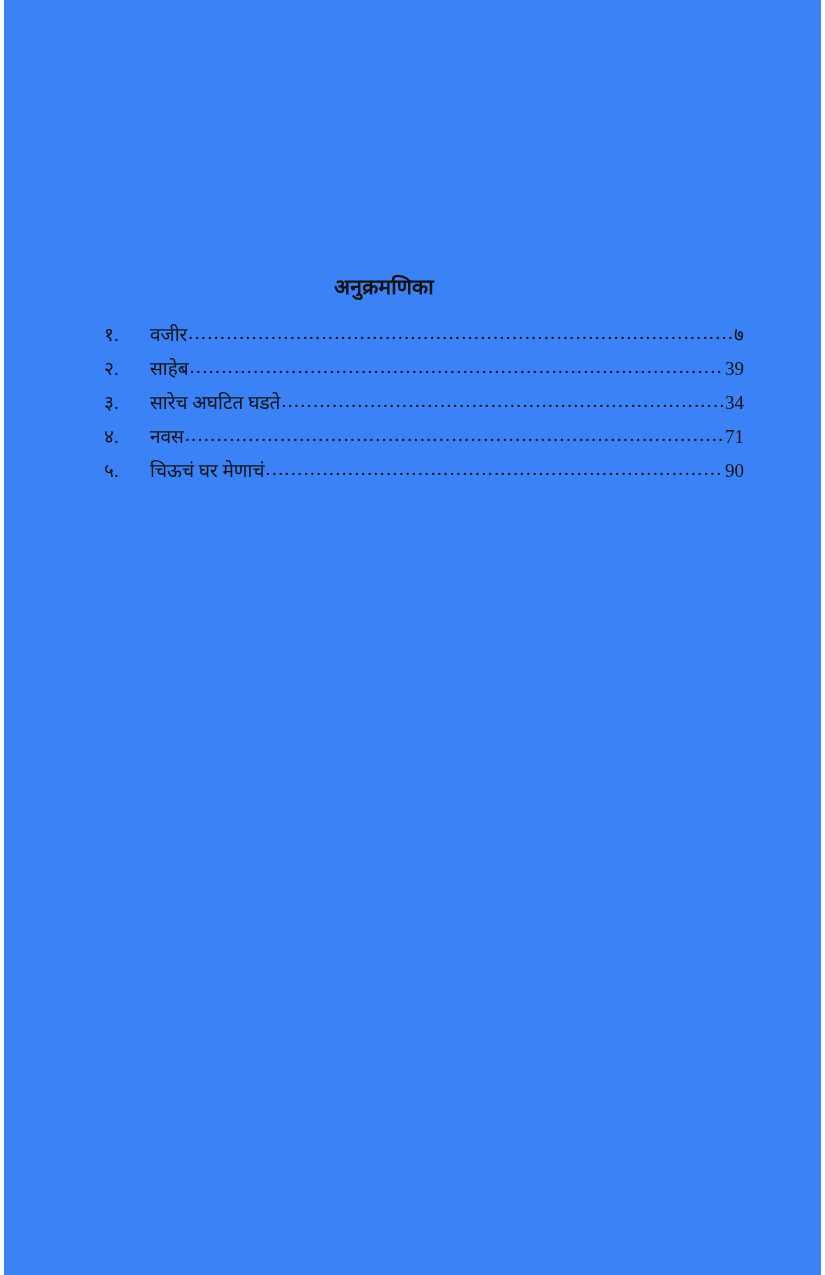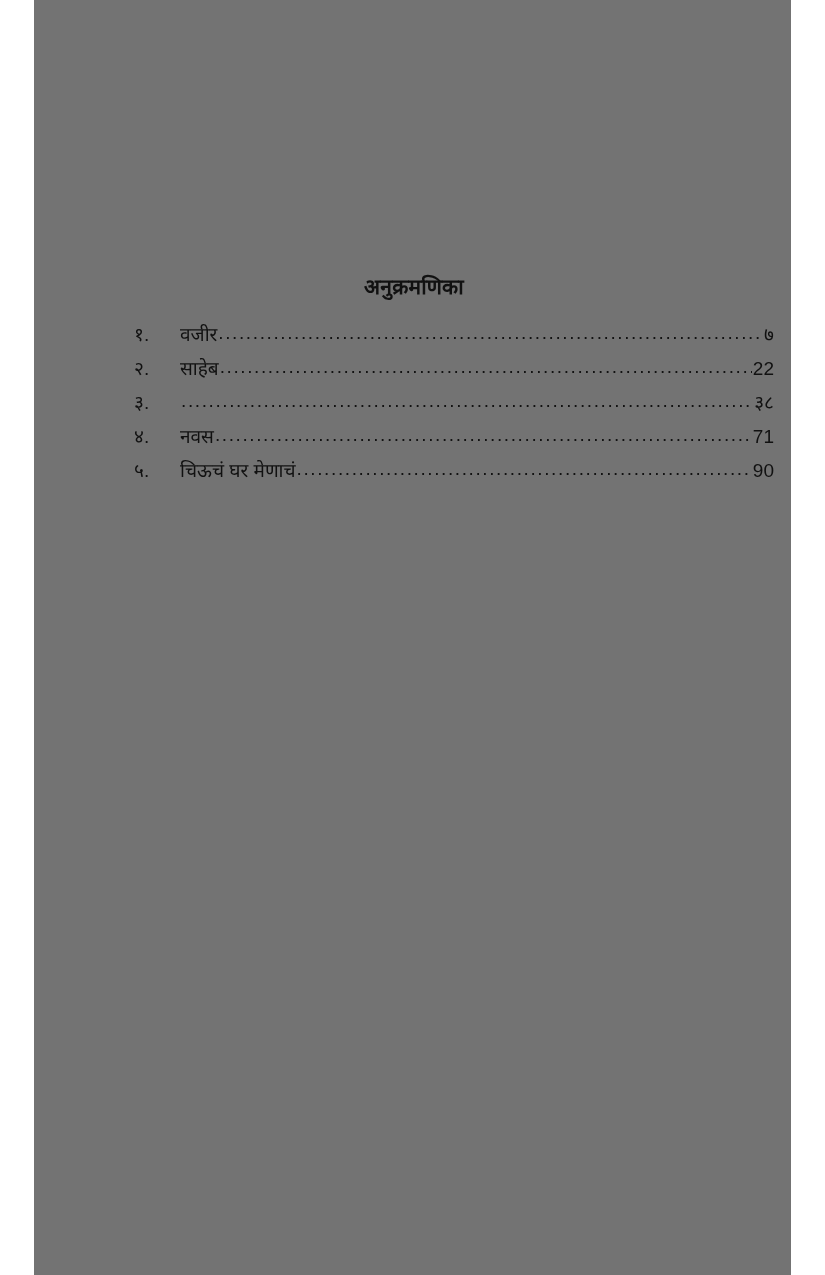--- a/index.html
+++ b/index.html
@@ -2,26 +2,26 @@
 <html><head>
 <meta charset="utf-8">
 <style>
   html, body {
     margin: 0;
     padding: 0;
     background: #ffffff;
   }
   .page {
     position: relative;
-    width: 757px;
+    width: 817px;
     height: 1275px;
-    background: #737373;
+    background: #3b82f6;
     margin: 0 auto;
     overflow: hidden;
-    font-family: Liberation Sans, sans-serif;
+    font-family: Liberation Serif, serif;
     color: #000000;
   }
   .toc {
     position: absolute;
     left: 100px;
     top: 272px;
     width: 640px;
   }
   .toc-title {
     text-align: center;
@@ -78,26 +78,27 @@
       <li class="toc-item">
         <span class="toc-num">१.</span>
         <span class="toc-label">वजीर</span>
         <span class="toc-dots">...........................................................................................................</span>
         <span class="toc-page">७</span>
       </li>
       <li class="toc-item">
         <span class="toc-num">२.</span>
         <span class="toc-label">साहेब</span>
         <span class="toc-dots">...........................................................................................................</span>
-        <span class="toc-page">22</span>
+        <span class="toc-page">39</span>
       </li>
       <li class="toc-item">
         <span class="toc-num">३.</span>
+        <span class="toc-label">सारेच अघटित घडते</span>
         <span class="toc-dots">...........................................................................................................</span>
-        <span class="toc-page">३८</span>
+        <span class="toc-page">34</span>
       </li>
       <li class="toc-item">
         <span class="toc-num">४.</span>
         <span class="toc-label">नवस</span>
         <span class="toc-dots">...........................................................................................................</span>
         <span class="toc-page">71</span>
       </li>
       <li class="toc-item">
         <span class="toc-num">५.</span>
         <span class="toc-label">चिऊचं घर मेणाचं</span>

